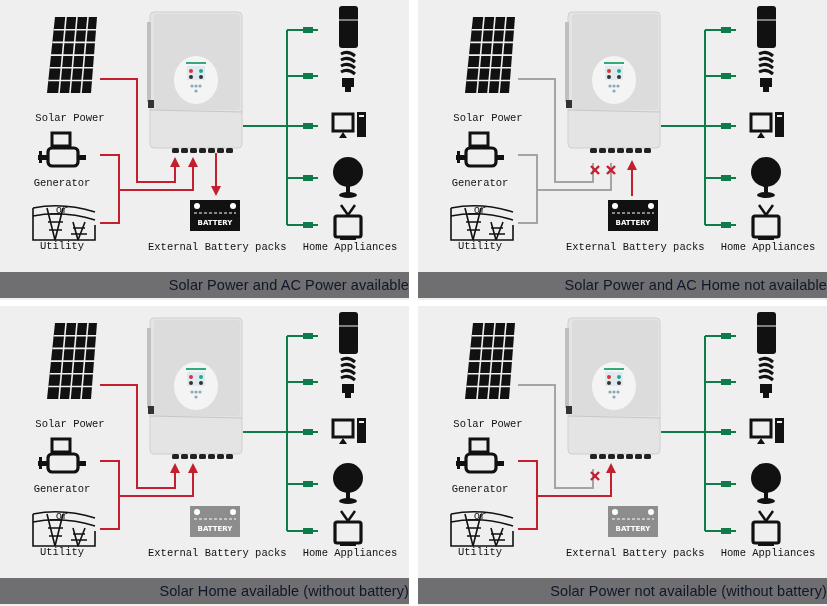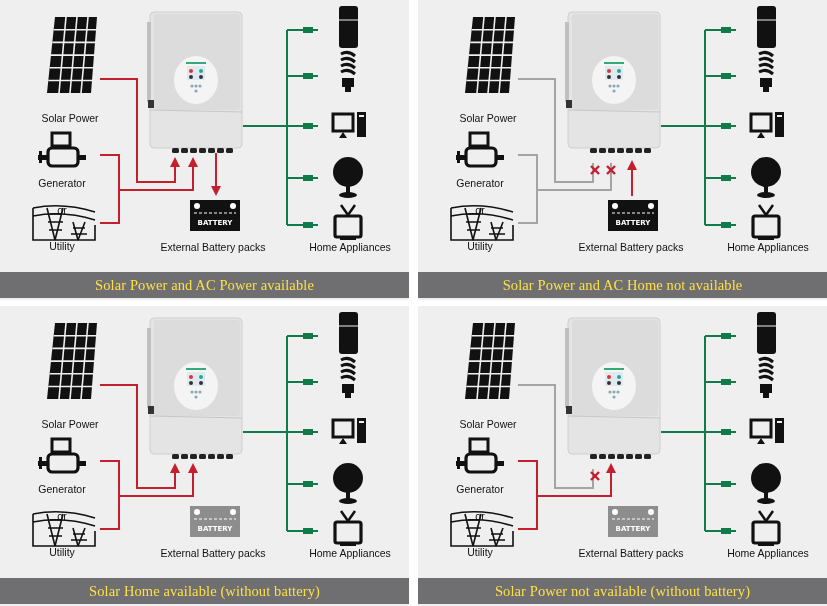--- a/index.html
+++ b/index.html
@@ -1,22 +1,22 @@
 <!DOCTYPE html>
 <html><head>
 <meta charset="utf-8">
 <style>
   html,body{margin:0;padding:0;background:#fff;}
   body{width:827px;height:606px;position:relative;overflow:hidden;font-family:"DejaVu Sans",sans-serif;}
   .panel{position:absolute;width:409px;height:300px;background:#f0eff0;overflow:hidden;}
   .p0{left:0;top:0;} .p1{left:418px;top:0;} .p2{left:0;top:306px;} .p3{left:418px;top:306px;}
   .panel svg{position:absolute;left:0;top:0;}
-  .caption{position:absolute;left:0;top:272px;width:409px;height:26px;background:#6f6e70;color:#fde047;
-    font-family:Liberation Serif, serif;font-size:14.5px;line-height:26px;text-align:center;letter-spacing:0.1px;}
-  .lbl{position:absolute;font-family:Liberation Sans, sans-serif;font-size:10.5px;color:#111;white-space:nowrap;text-align:center;}
+  .caption{position:absolute;left:0;top:272px;width:409px;height:26px;background:#6f6e70;color:#0f172a;
+    font-family:Liberation Sans, sans-serif;font-size:14.5px;line-height:26px;text-align:right;letter-spacing:0.1px;}
+  .lbl{position:absolute;font-family:Liberation Mono, monospace;font-size:10.5px;color:#111;white-space:nowrap;text-align:center;}
   .l-solar{left:25px;top:112px;width:90px;}
   .l-gen{left:22px;top:177px;width:80px;}
   .l-or{left:22px;top:192px;width:80px;margin-top:12px;}
   .l-util{left:22px;top:240px;width:80px;text-align:center;}
   .l-batt{left:148px;top:241px;width:130px;}
   .l-home{left:295px;top:241px;width:110px;}
 </style>
 </head>
 <body>
 

